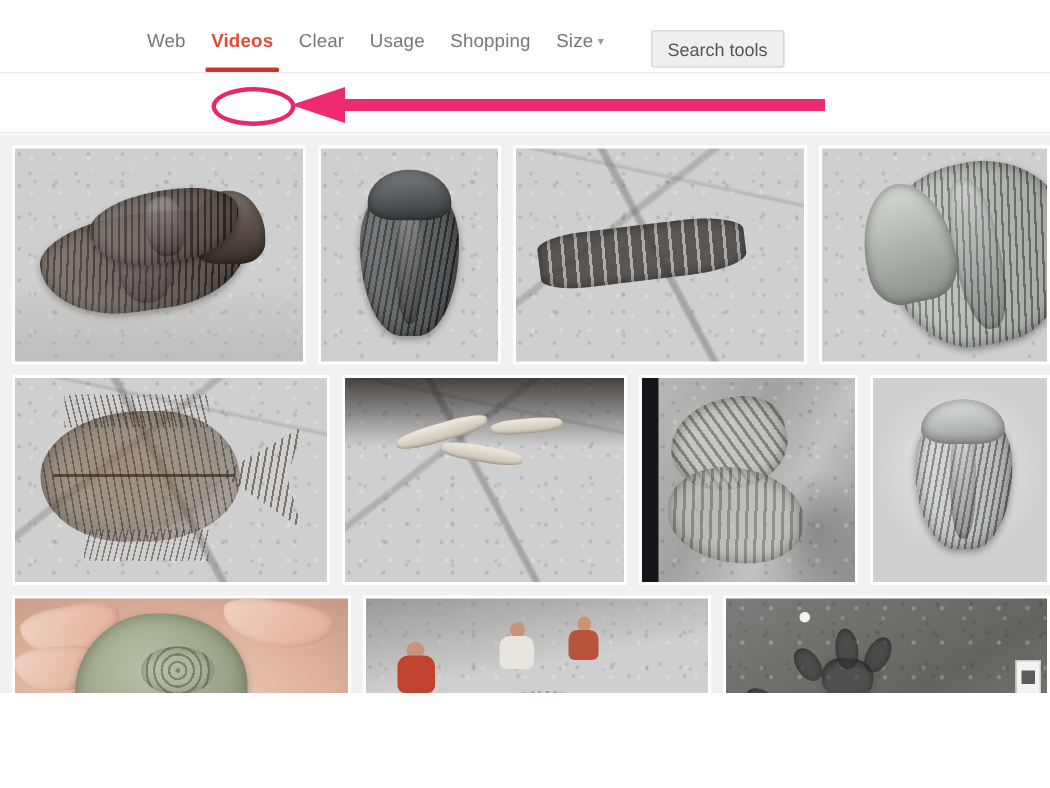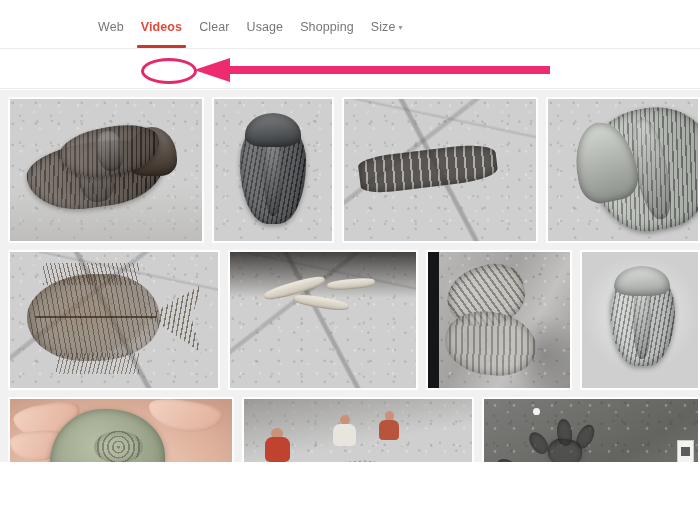--- a/index.html
+++ b/index.html
@@ -360,20 +360,23 @@
       </div>
       <div class="nav-tab">
         <span>Usage</span>
       </div>
       <div class="nav-tab">
         <span>Shopping</span>
       </div>
       <div class="nav-tab">
         <span>Size</span><span class="caret">▾</span>
       </div>
+    </div>
+    <div id="search-tools-btn">
+      <span>Search tools</span>
     </div>
   </div>
 
   <div id="filterbar">
     <div id="filter-items">
       <div class="filter-item">
         <span>Size</span><span class="caret">▾</span>
       </div>
     </div>
 

